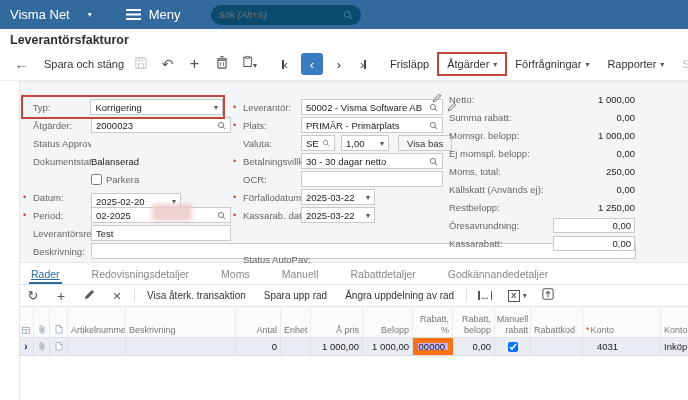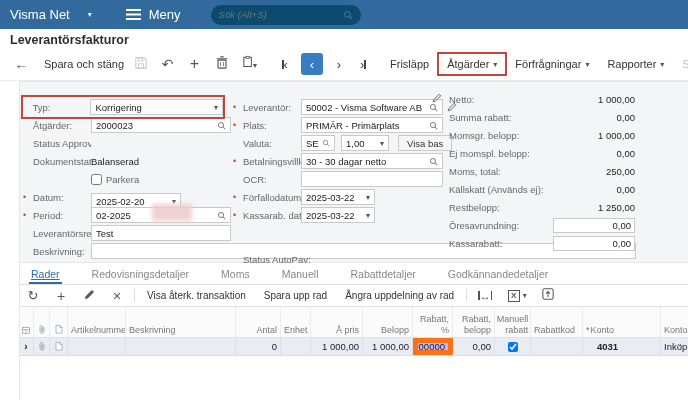--- a/index.html
+++ b/index.html
@@ -496,19 +496,19 @@
       <span class="td c5 r">0</span>
       <span class="td c6"></span>
       <span class="td c7 r">1 000,00</span>
       <span class="td c8 r">1 000,00</span>
       <span class="td c9 r hl">0,000000</span>
       <span class="td c10 r">0,00</span>
       <span class="td c11 c">
           <input type="checkbox" checked="" style="">
         </span>
       <span class="td c12"></span>
-      <span class="td c13" style="padding-left:14px;font-weight:bold;">4031</span>
+      <span class="td c13" style="padding-left:14px;">4031</span>
       <span class="td c14">Inköp, inl</span>
     </div>
   </div>
 
   <div class="left-edge"></div>
 </div>
 
 </body></html>

